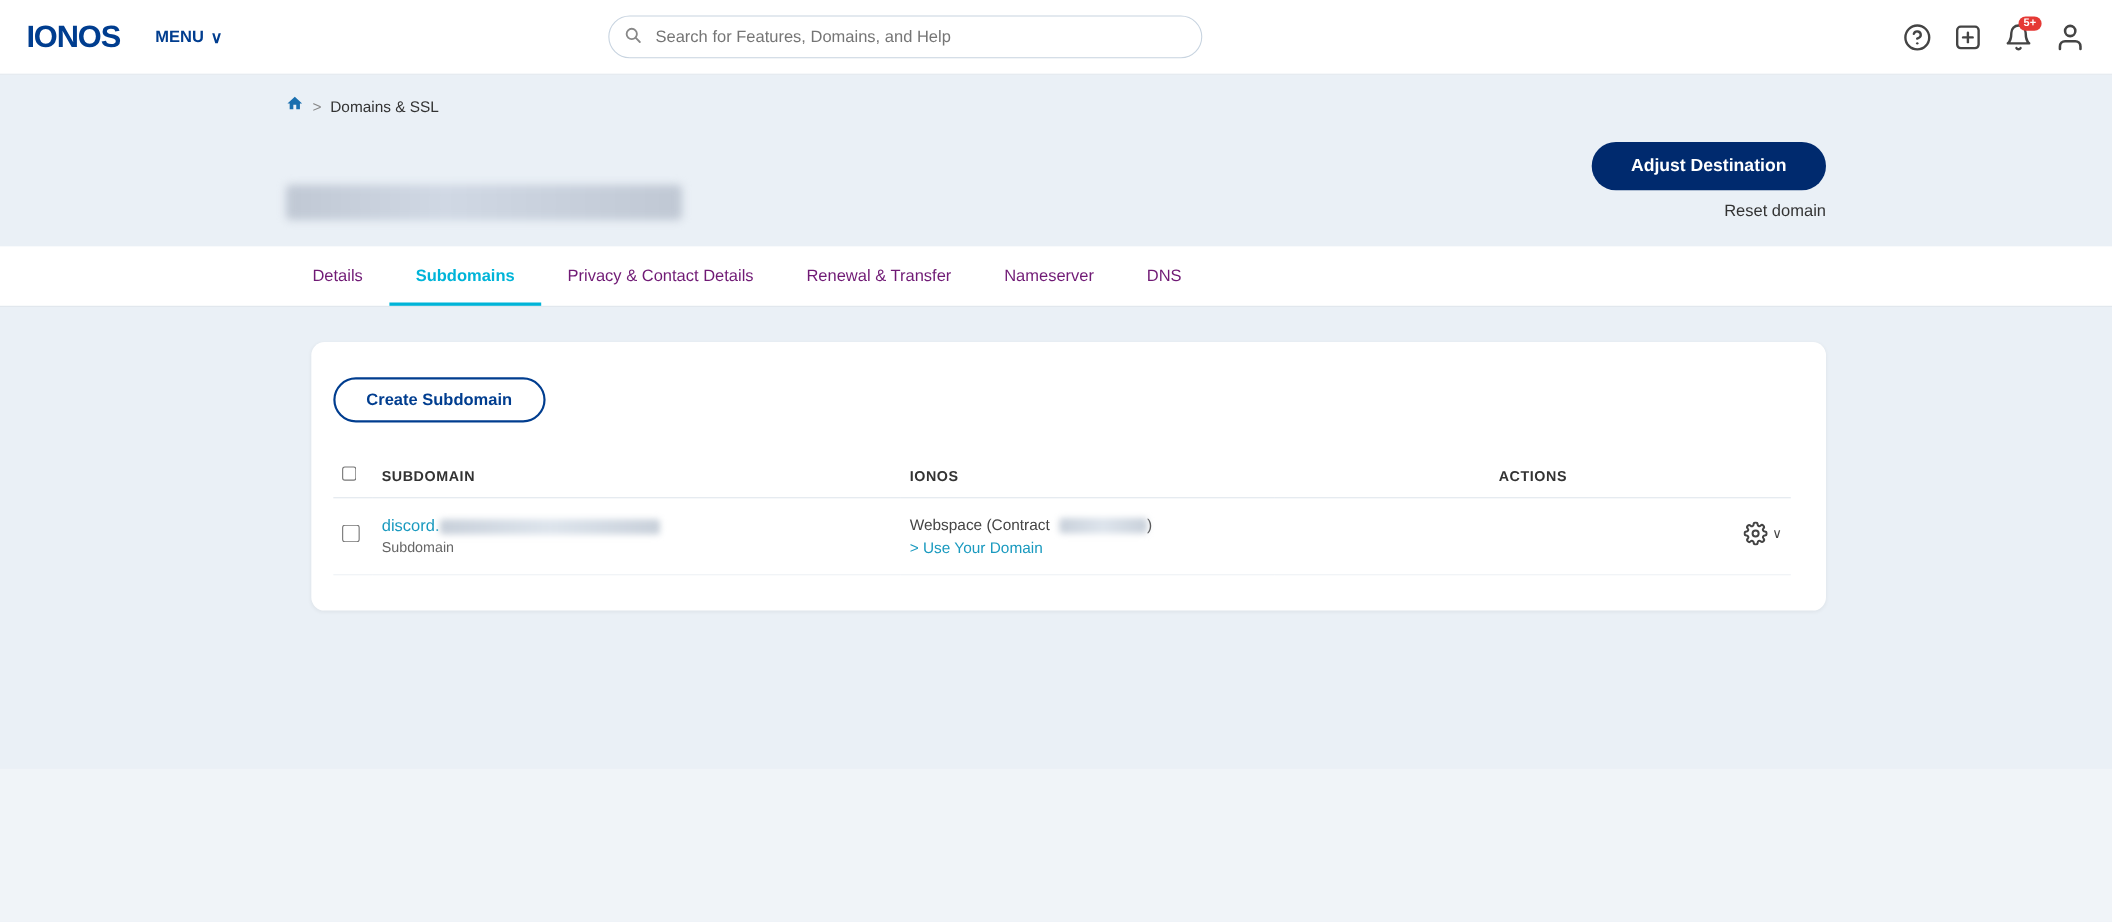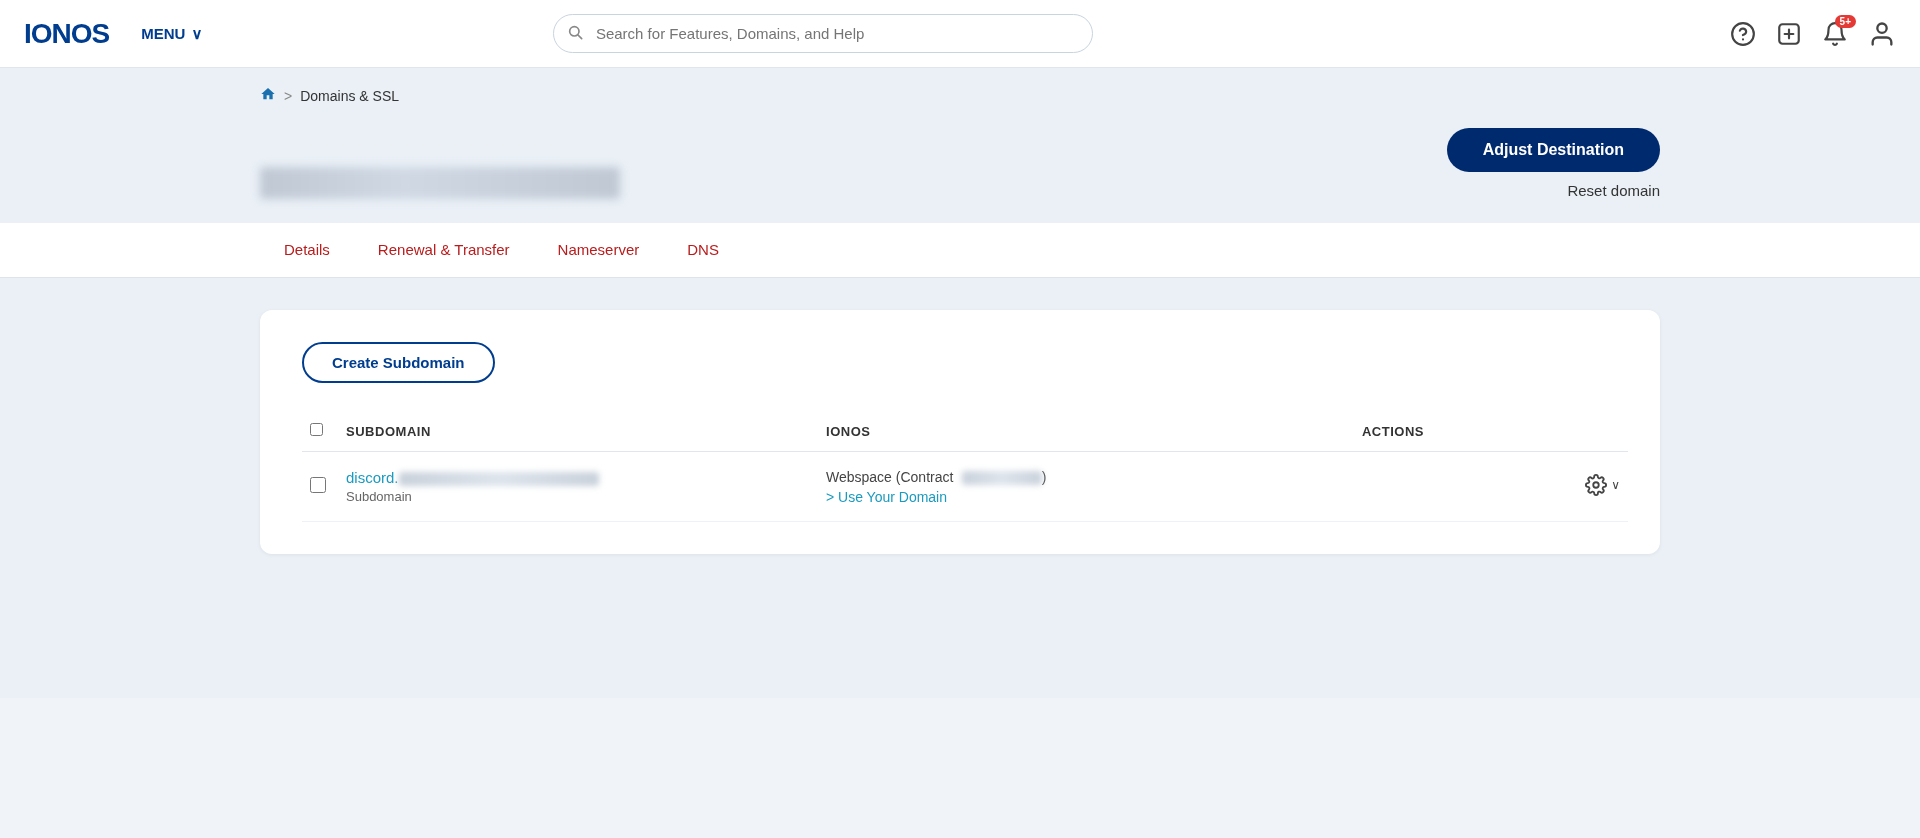--- a/index.html
+++ b/index.html
@@ -169,21 +169,21 @@
       padding: 0 260px;
     }
     .tabs {
       display: flex;
       gap: 0;
     }
     .tab {
       padding: 18px 24px 16px 24px;
       font-size: 15px;
       font-weight: 500;
-      color: #b91c1c;
+      color: #701a75;
       cursor: pointer;
       border-bottom: 3px solid transparent;
       white-space: nowrap;
       text-decoration: none;
       display: block;
     }
     .tab.active {
       color: #00b4d8;
       border-bottom: 3px solid #00b4d8;
       font-weight: 600;
@@ -191,22 +191,23 @@
 
     
     .main-content {
       background: #eaf0f6;
       padding: 32px 260px;
       min-height: 420px;
     }
     .card {
       background: #fff;
       border-radius: 12px;
-      padding: 32px 32px 32px 42px;
+      padding: 32px 32px 32px 20px;
       box-shadow: 0 1px 4px rgba(0,0,0,0.06);
+      margin-left: 23px;
     }
 
     
     .create-subdomain-btn {
       background: #fff;
       border: 2px solid #003d8f;
       color: #003d8f;
       border-radius: 28px;
       padding: 10px 28px;
       font-size: 15px;
@@ -363,20 +364,22 @@
     <div class="domain-actions">
       <button class="adjust-btn">Adjust Destination</button>
       <button class="reset-btn">Reset domain</button>
     </div>
   </div>
 </div>
 
 <div class="tabs-bar">
   <nav class="tabs">
     <a class="tab">Details</a>
+    <a class="tab active">Subdomains</a>
+    <a class="tab">Privacy &amp; Contact Details</a>
     <a class="tab">Renewal &amp; Transfer</a>
     <a class="tab">Nameserver</a>
     <a class="tab">DNS</a>
   </nav>
 </div>
 
 <main class="main-content">
   <div class="card">
     <button class="create-subdomain-btn">Create Subdomain</button>
 

